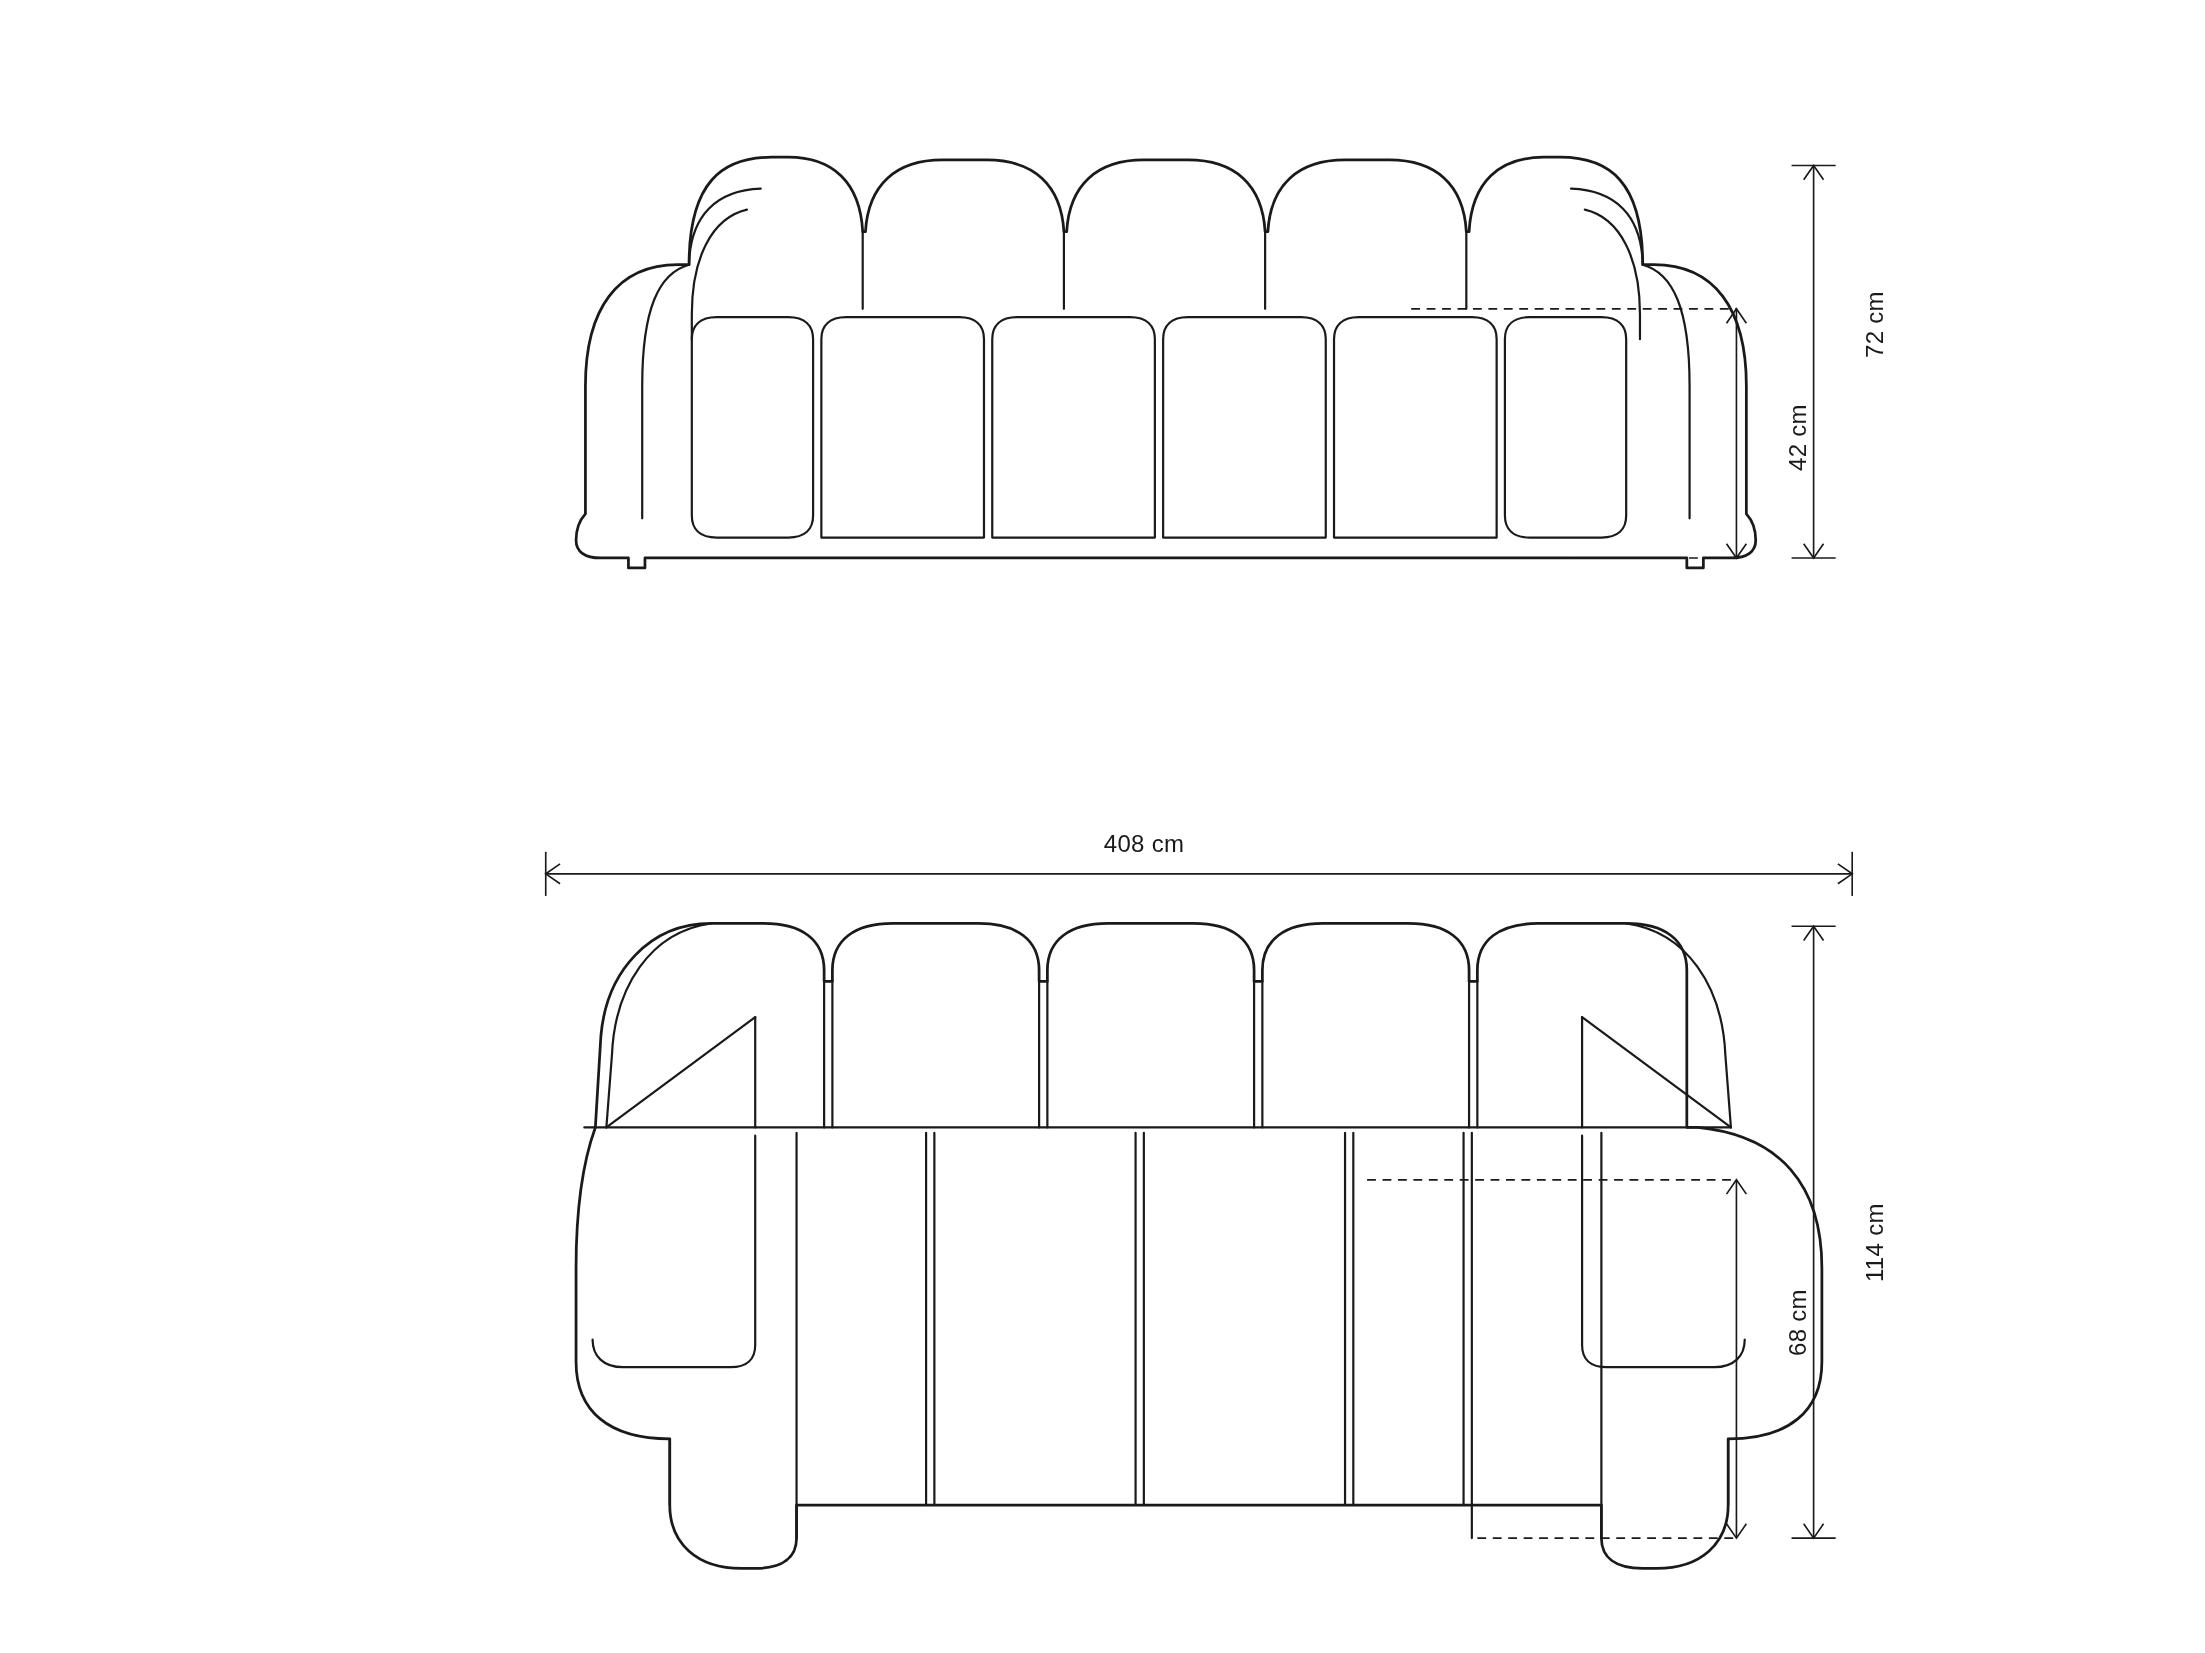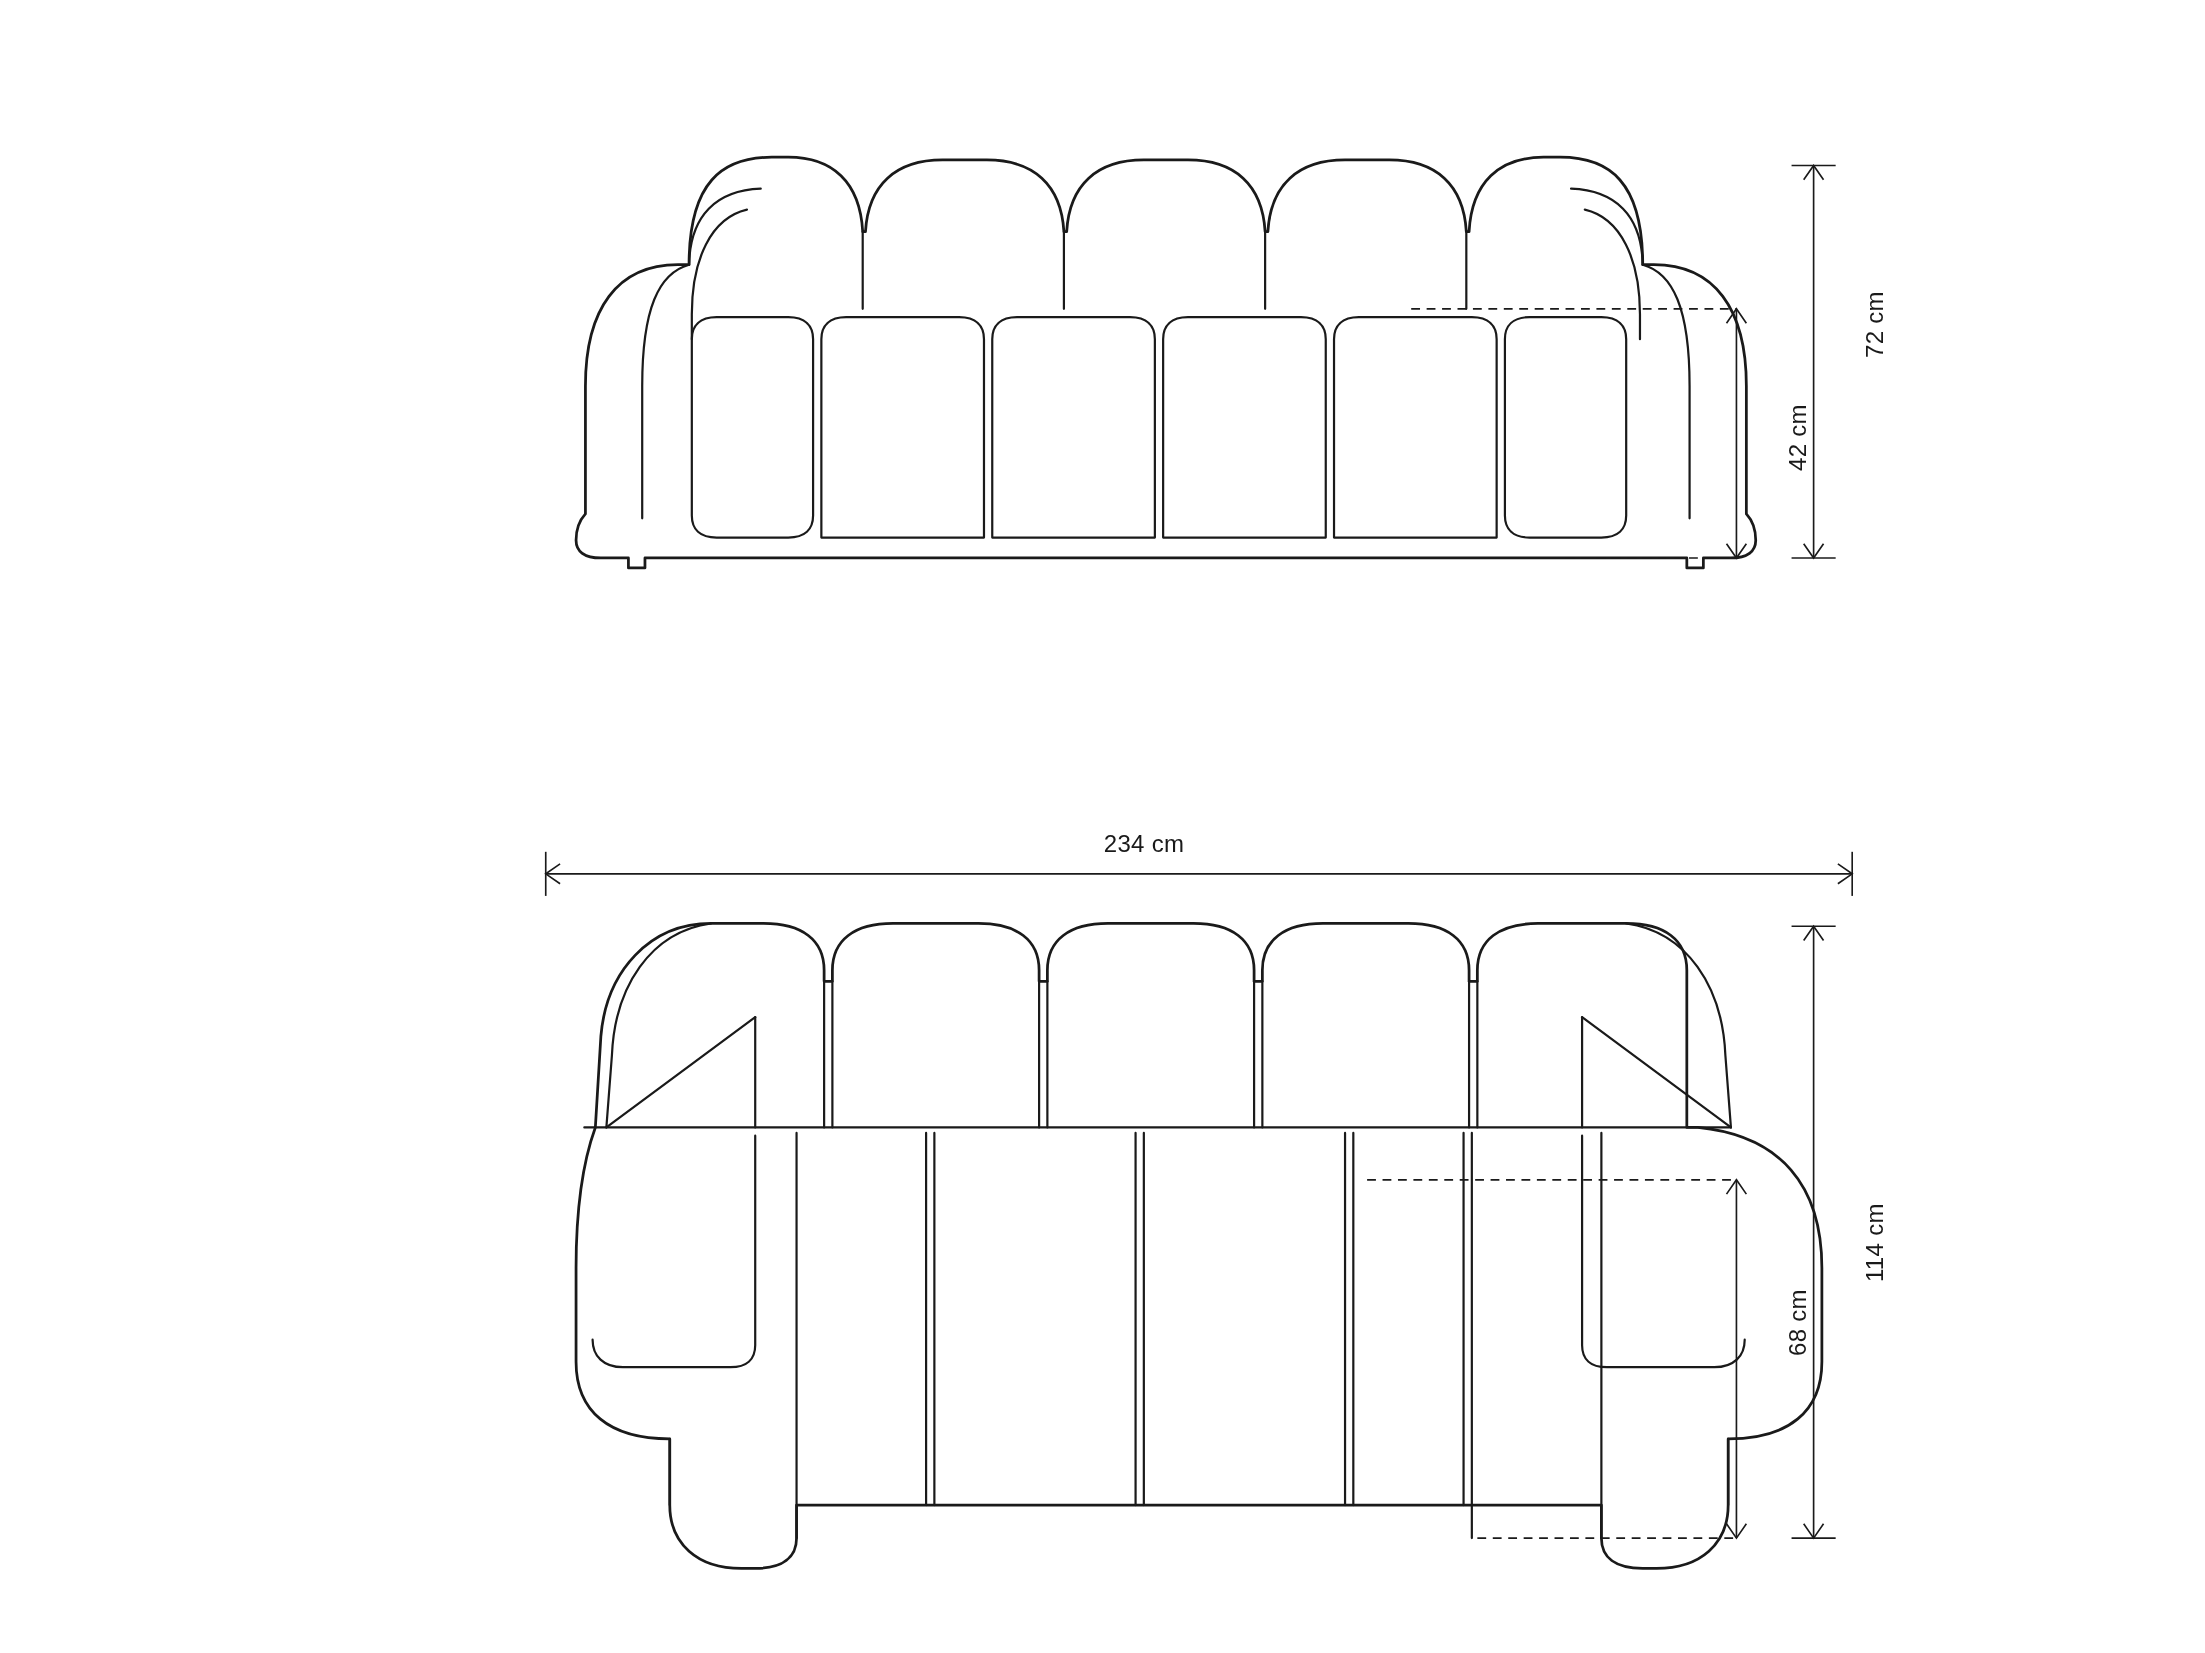--- a/index.html
+++ b/index.html
@@ -310,20 +310,20 @@
       <path d="M 3272 2764 L 3290 2790 L 3308 2764"></path>
       <path d="M 3250 1680 L 3330 1680"></path>
       <path d="M 3250 2790 L 3330 2790"></path>
     </g>
   </svg>
 
   <div class="dim-label vertical" style="left: 1861px; top: 358px;">72 cm</div>
 
   <div class="dim-label vertical" style="left: 1784px; top: 471px;">42 cm</div>
 
-  <div class="dim-label" style="left: 1144px; top: 830px; transform: translateX(-50%);">234 cm</div>
+  <div class="dim-label" style="left: 1144px; top: 830px; transform: translateX(-50%);">408 cm</div>
 
   <div class="dim-label vertical" style="left: 1861px; top: 1282px;">114 cm</div>
 
   <div class="dim-label vertical" style="left: 1784px; top: 1356px;">68 cm</div>
 
 </div>
 
 
 </body></html>

